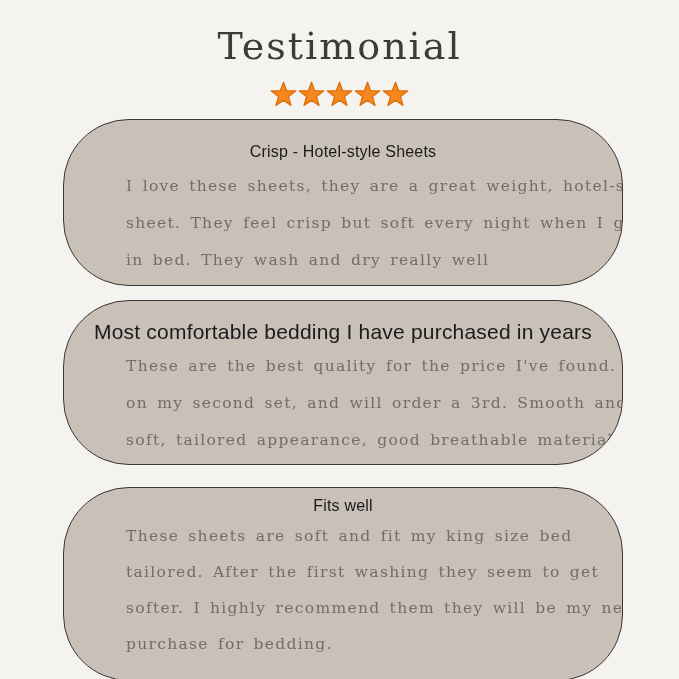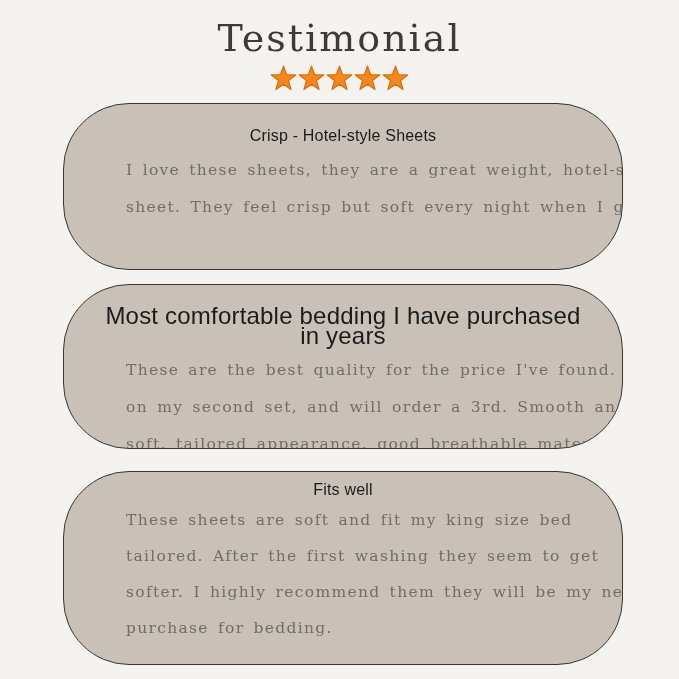--- a/index.html
+++ b/index.html
@@ -7,21 +7,21 @@
   body {
     width: 679px;
     height: 679px;
     background: #f4f3ef;
     font-family: "Liberation Sans", sans-serif;
     overflow: hidden;
   }
   .page { width: 679px; height: 679px; }
 
   .page-title {
-    margin: 4px;
+    margin: 12px;
     padding-top: 12px;
     text-align: center;
     font-family: "DejaVu Serif", "Liberation Serif", serif;
     font-weight: 400;
     font-size: 38px;
     line-height: 44px;
     letter-spacing: 2px;
     color: #3b3b39;
   }
 
@@ -57,21 +57,21 @@
 
   .card-title {
     margin: 22px 30px 0;
     text-align: center;
     font-size: 16px;
     font-weight: 400;
     letter-spacing: 0.2px;
     color: #1b1b1b;
     line-height: 20px;
   }
-  .card-2 .card-title { font-size: 24px; margin-top: 21px; }
+  .card-2 .card-title { font-size: 21px; margin-top: 21px; }
   .card-3 .card-title { margin-top: 8px; }
 
   .card-body {
     margin: 6px 48px 0 62px;
     font-family: "DejaVu Serif", "Liberation Serif", serif;
     font-size: 15.5px;
     color: #736d66;
     letter-spacing: 1.3px;
     word-spacing: 3px;
     line-height: 37px;
@@ -104,20 +104,21 @@
     </svg>
   </div>
 
   <div class="cards">
 
     <section class="card card-1">
       <h2 class="card-title">Crisp - Hotel-style Sheets</h2>
       <div class="card-body">
         <div class="body-line">I love these sheets, they are a great weight, hotel-style</div>
         <div class="body-line">sheet. They feel crisp but soft every night when I get</div>
+        <div class="body-line">in bed. They wash and dry really well</div>
       </div>
     </section>
 
     <section class="card card-2">
       <h2 class="card-title">Most comfortable bedding I have purchased in years</h2>
       <div class="card-body">
         <div class="body-line">These are the best quality for the price I've found. I'm</div>
         <div class="body-line">on my second set, and will order a 3rd. Smooth and</div>
         <div class="body-line">soft, tailored appearance, good breathable material.</div>
       </div>

